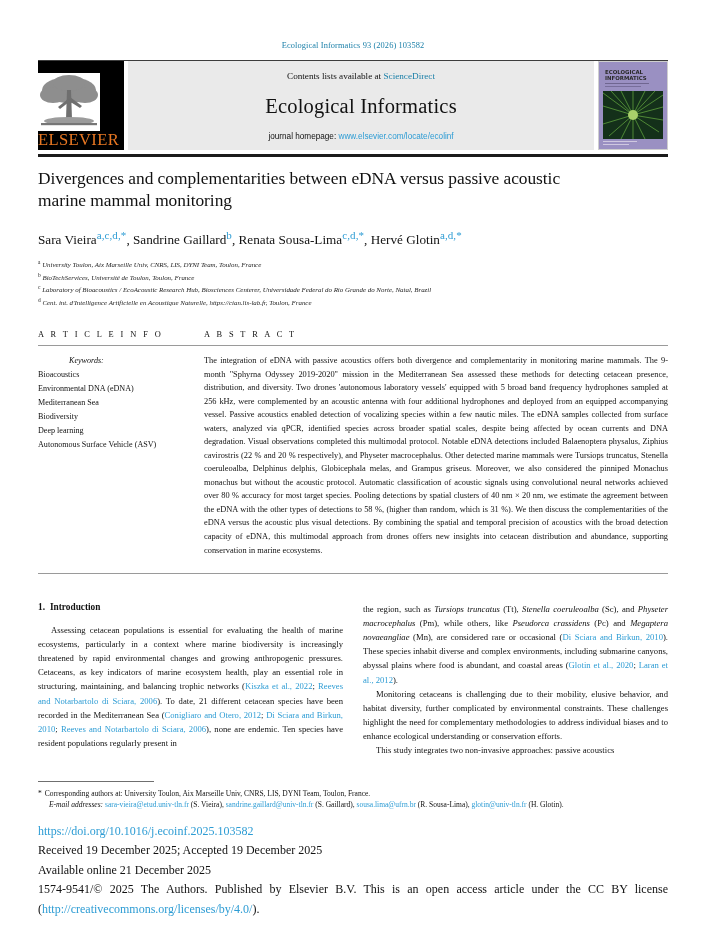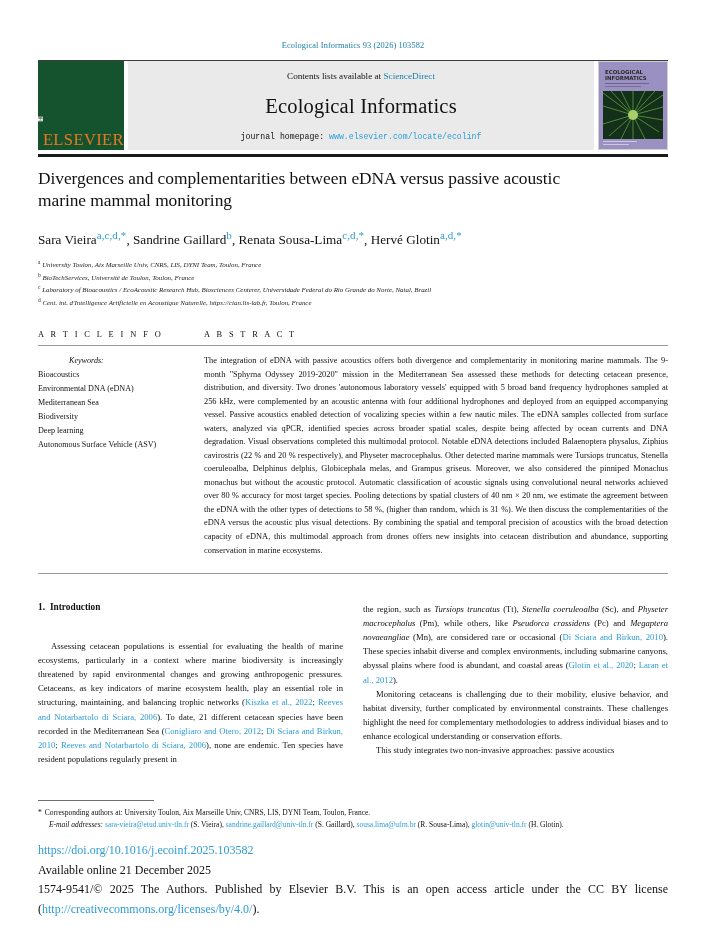--- a/index.html
+++ b/index.html
@@ -28,25 +28,25 @@
     margin-top:10px;
     border-top:1.1px solid #3d3d3d;
     display:flex;
     align-items:stretch;
     height:90px;
   }
   .elsevier-logo {
     width:86px;
     flex:0 0 86px;
     display:flex;
-    flex-direction:row;
-    align-items:flex-end;
+    flex-direction:column;
+    align-items:flex-start;
     justify-content:flex-end;
     padding-bottom:2px;
-    background:#14532d;
+    background:#000000;
   }
   .tree-svg { display:block; }
   .elsevier-word {
     font-family:"Liberation Serif", serif;
     font-size:16.5px;
     letter-spacing:.4px;
     color:#E87722;
     line-height:1;
     margin-top:1px;
   }
@@ -61,21 +61,21 @@
     margin-left:4px;
   }
   .contents-line { font-size:9.2px; color:#111; }
   .contents-line a { color:#1a7fa8; text-decoration:none; }
   .journal-name {
     font-size:20.5px;
     letter-spacing:.2px;
     color:#111;
   }
   .homepage-line {
-    font-family:Liberation Mono, monospace;
+    font-family:Liberation Sans, sans-serif;
     font-size:8.2px;
     color:#111;
   }
   .homepage-line a { color:#2d9cd4; text-decoration:none; }
   .cover-thumb {
     width:70px; flex:0 0 70px;
     margin-left:4px;
     border:1px solid #cfcfcf;
     overflow:hidden;
     background:#8f87bb;
@@ -137,21 +137,21 @@
   .body2col {
     margin-top:28px;
     display:flex;
     gap:20px;
   }
   .bcol { flex:1 1 0; }
   .h1 {
     font-size:9.3px;
     font-weight:bold;
     color:#111;
-    margin-bottom:27px;
+    margin-bottom:11px;
     font-family:"Liberation Serif", serif;
   }
   .h1 .num { margin-right:5px; }
   .para {
     font-size:8.65px;
     line-height:1.63;
     text-align:justify;
     color:#111;
     text-indent:13px;
     hyphens:auto;
@@ -324,18 +324,19 @@
       <a href="#" class="lk">sandrine.gaillard@univ-tln.fr</a>
       <span>(S. Gaillard)</span>,
       <a href="#" class="lk">sousa.lima@ufrn.br</a>
       <span>(R. Sousa-Lima)</span>,
       <a href="#" class="lk">glotin@univ-tln.fr</a>
       <span>(H. Glotin)</span>.
     </div>
 
     <div class="fn-block">
       <div class="fn-line"><a href="#" class="doi">https://doi.org/10.1016/j.ecoinf.2025.103582</a></div>
+      <div class="fn-line">Received 19 December 2025; Accepted 19 December 2025</div>
       <div class="fn-line">Available online 21 December 2025</div>
       <div class="fn-line"><span>1574-9541/© 2025 The Authors. Published by Elsevier B.V. This is an open access article under the CC BY license (</span><a href="#" class="lk">http://creativecommons.org/licenses/by/4.0/</a><span>).</span></div>
     </div>
   </div>
 
 </div>
 
 </body></html>

